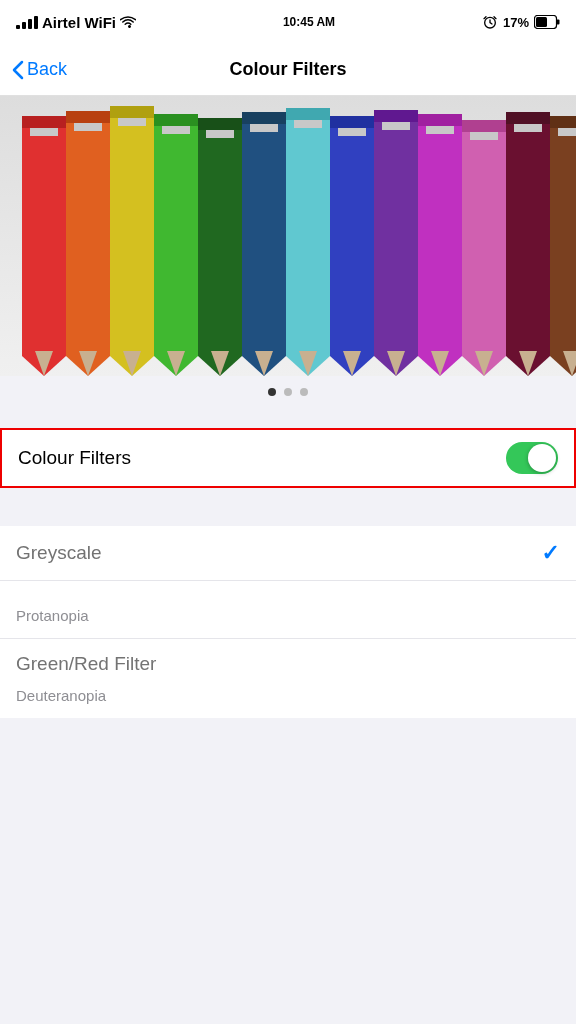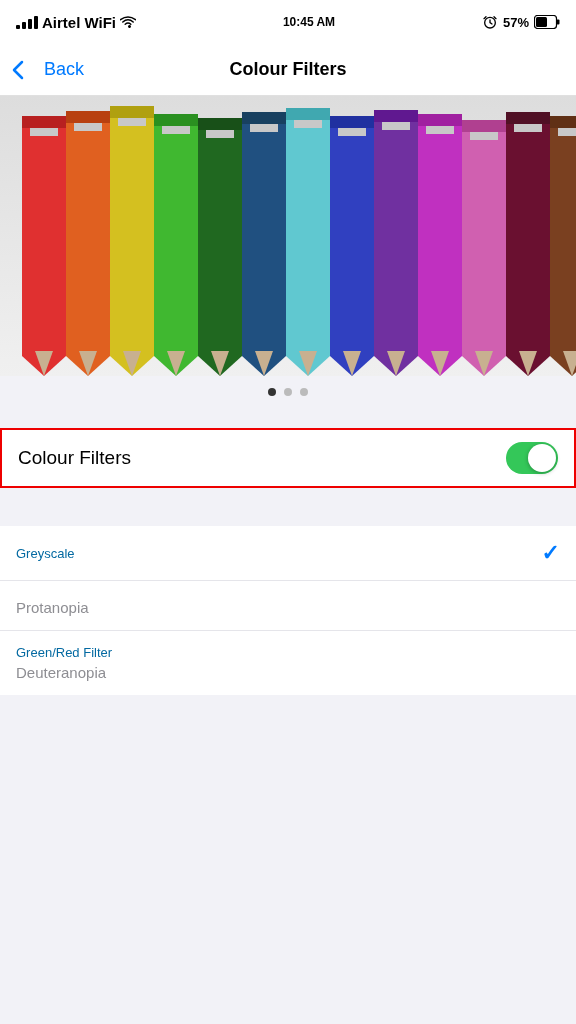--- a/index.html
+++ b/index.html
@@ -47,21 +47,21 @@
       border-bottom: 1px solid #e0e0e0;
     }
     .nav-back {
       position: absolute;
       left: 12px;
       display: flex;
       align-items: center;
       color: #007aff;
       font-size: 18px;
       cursor: pointer;
-      gap: 20px;
+      gap: 3px;
     }
     .nav-back svg { width: 12px; height: 20px; }
     .nav-title {
       font-size: 18px;
       font-weight: 600;
       color: #000;
     }
 
     
     .pencil-banner {
@@ -138,27 +138,27 @@
     .filter-item {
       padding: 14px 16px;
       border-bottom: 1px solid #e5e5ea;
       display: flex;
       align-items: center;
       justify-content: space-between;
     }
     .filter-item:last-child { border-bottom: none; }
     .filter-text { }
     .filter-name {
-      font-size: 13px;
-      color: #0369a1;
+      font-size: 19px;
+      color: #737373;
     }
     .filter-sub {
       font-size: 15px;
       color: #8e8e93;
-      margin-top: 4px;
+      margin-top: 12px;
     }
     .checkmark {
       color: #007aff;
       font-size: 22px;
       font-weight: bold;
     }
   </style>
 </head>
 <body>
 
@@ -181,21 +181,21 @@
   </div>
   <div class="status-center">10:45 AM</div>
   <div class="status-right">
 
     <svg width="16" height="16" viewBox="0 0 24 24">
       <circle cx="12" cy="13" r="8" stroke="#000" stroke-width="2" fill="none"></circle>
       <path d="M12 9v4l3 2" stroke="#000" stroke-width="2" stroke-linecap="round" fill="none"></path>
       <path d="M6 4L3 7" stroke="#000" stroke-width="2" stroke-linecap="round"></path>
       <path d="M18 4L21 7" stroke="#000" stroke-width="2" stroke-linecap="round"></path>
     </svg>
-    <span>57%</span>
+    <span>17%</span>
 
     <svg width="26" height="14" viewBox="0 0 26 14">
       <rect x="0.5" y="0.5" width="22" height="13" rx="3" ry="3" stroke="#000" stroke-width="1.2" fill="none"></rect>
       <rect x="2" y="2" width="11" height="10" rx="1.5" fill="#000"></rect>
       <rect x="22.5" y="4.5" width="3" height="5" rx="1" fill="#000"></rect>
     </svg>
   </div>
 </div>
 
 <div class="nav-bar">

